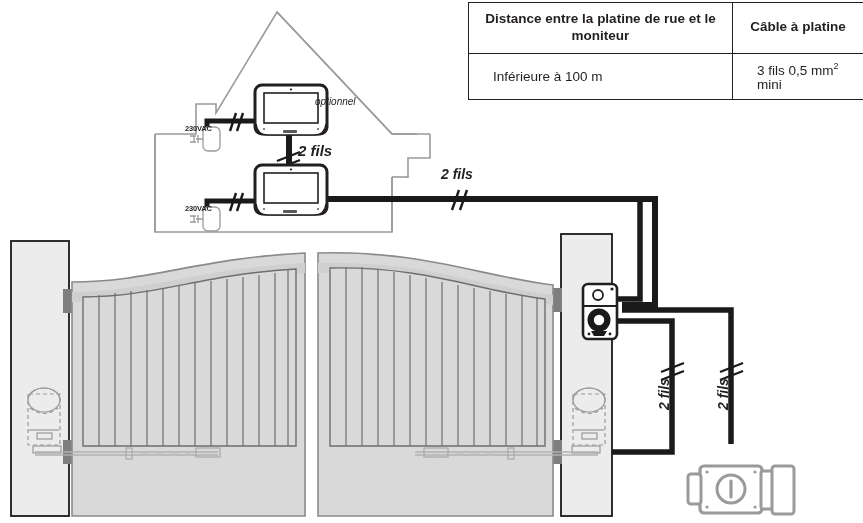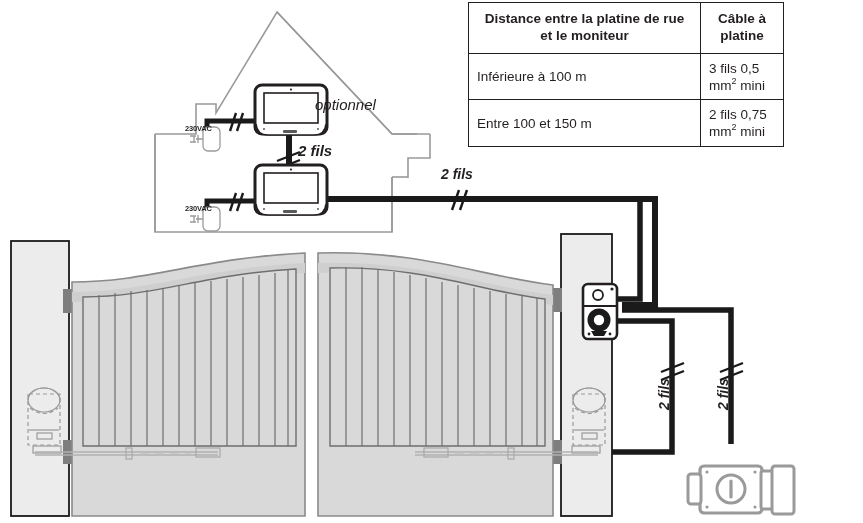--- a/index.html
+++ b/index.html
@@ -5,46 +5,46 @@
   html,body{margin:0;padding:0;background:#ffffff;}
   body{
     font-family:"Liberation Sans", sans-serif;
     width:863px;height:523px;overflow:hidden;position:relative;
   }
   #stage{position:relative;width:863px;height:523px;}
   #stage svg{position:absolute;left:0;top:0;}
 
   
   .spec-table{
-    position:absolute;left:468px;top:2px;width:316px;
+    position:absolute;left:468px;top:2px;width:396px;
     border-collapse:collapse;background:#ffffff;
   }
   .spec-table td,.spec-table th{
     border:1.6px solid #231f20;
-    padding:7px 8px;
+    padding:7px 24px;
     font-size:13.5px;
     color:#231f20;
     font-family:"Liberation Sans", sans-serif;
     vertical-align:middle;
   }
   .spec-table thead th{
     font-weight:bold;text-align:center;line-height:1.25;padding:8px 10px;
   }
   .spec-table tbody td{font-weight:normal;}
   .spec-table tbody td.c-left{width:215px;}
   .spec-table sup{font-size:9px;vertical-align:super;}
 
   
   .lbl{
     position:absolute;color:#231f20;
     font-family:"Liberation Sans", sans-serif;
     white-space:nowrap;
   }
   .lbl-italic{font-style:italic;font-weight:bold;}
-  .lbl-optionnel{left:315px;top:96px;font-size:15px;font-style:italic;}
+  .lbl-optionnel{left:315px;top:96px;font-size:10px;font-style:italic;}
   .lbl-2fils-mid{left:298px;top:142px;font-size:15px;}
   .lbl-2fils-top{left:441px;top:166px;font-size:14px;}
   .lbl-vac1{left:185px;top:124px;font-size:7.5px;font-weight:bold;font-style:normal;letter-spacing:-0.2px;}
   .lbl-vac2{left:185px;top:204px;font-size:7.5px;font-weight:bold;font-style:normal;letter-spacing:-0.2px;}
   .lbl-vert{
     font-size:14px;font-style:italic;font-weight:bold;
     transform:rotate(-90deg);transform-origin:left bottom;
   }
   .lbl-2fils-v1{left:672px;top:394px;}
   .lbl-2fils-v2{left:731px;top:394px;}
@@ -250,24 +250,20 @@
       <tr>
         <th>Distance entre la platine de rue et le moniteur</th>
         <th>Câble à platine</th>
       </tr>
     </thead>
     <tbody>
       <tr>
         <td class="c-left">Inférieure à 100 m</td>
         <td><span>3 fils 0,5 mm</span><sup>2</sup><span> mini</span></td>
       </tr>
-      <tr>
-        <td class="c-left">Entre 100 et 150 m</td>
-        <td><span>2 fils 0,75 mm</span><sup>2</sup><span> mini</span></td>
-      </tr>
     </tbody>
   </table>
 
   <div class="lbl lbl-optionnel">optionnel</div>
   <div class="lbl lbl-italic lbl-2fils-mid">2 fils</div>
   <div class="lbl lbl-italic lbl-2fils-top">2 fils</div>
   <div class="lbl lbl-vac1">230VAC</div>
   <div class="lbl lbl-vac2">230VAC</div>
   <div class="lbl lbl-vert lbl-2fils-v1">2 fils</div>
   <div class="lbl lbl-vert lbl-2fils-v2">2 fils</div>

